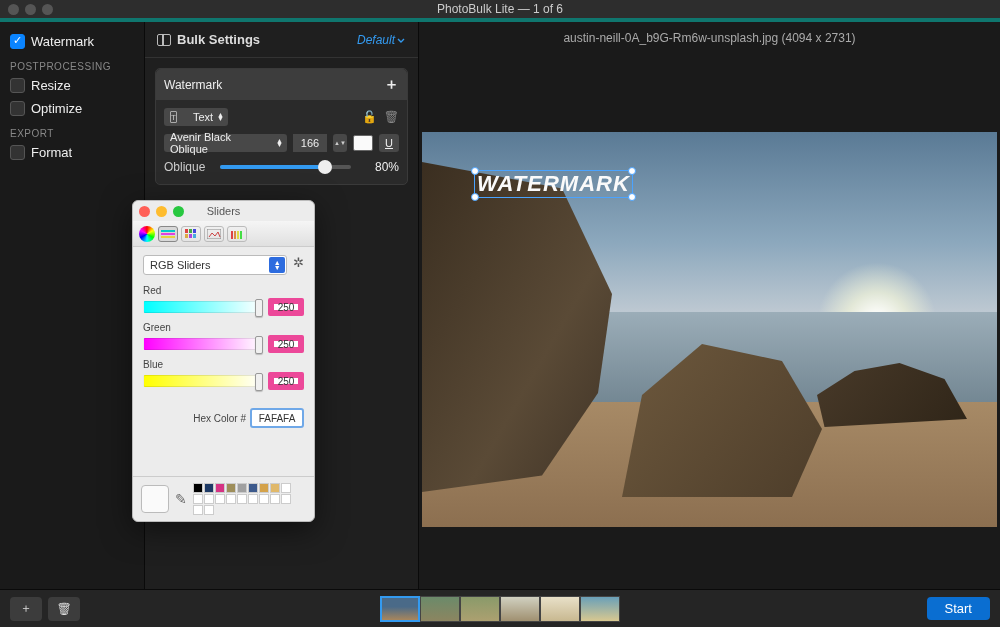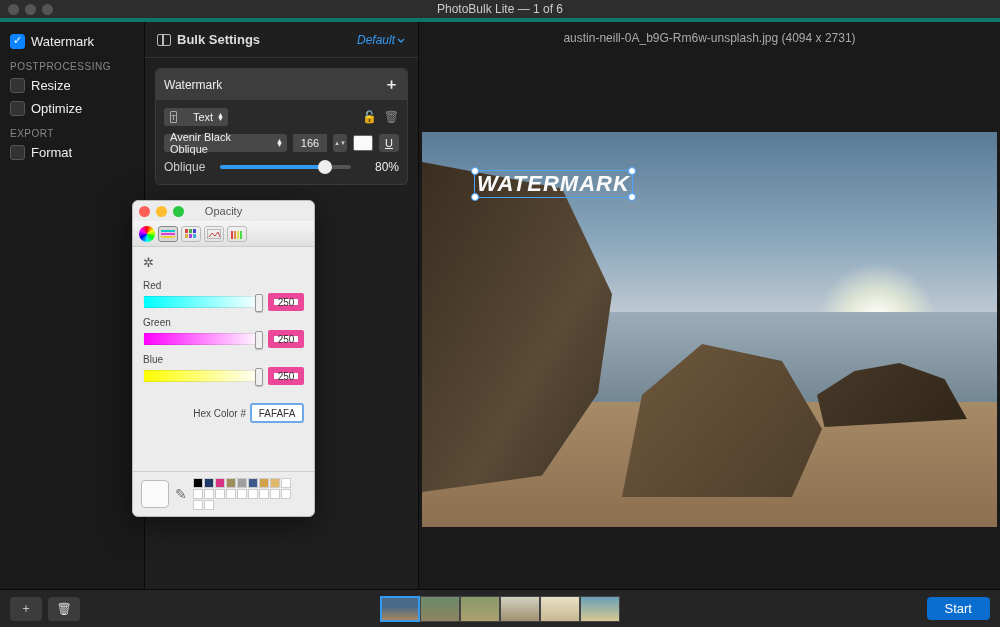--- a/index.html
+++ b/index.html
@@ -217,21 +217,21 @@
   <div class="start-btn">Start</div>
 </div>
 
 <div class="color-panel">
   <div class="cp-title">
     <div class="traffic">
       <span class="tred"></span>
         <span class="tyel"></span>
         <span class="tgrn"></span>
     </div>
-    <div class="cp-title-text">Opacity</div>
+    <div class="cp-title-text">Sliders</div>
   </div>
   <div class="cp-tabs">
     <div class="wheel"></div>
     <div class="tab active">
       <svg width="14" height="10">
           <rect x="0" y="1" width="14" height="2" fill="#00c8c8"></rect>
           <rect x="0" y="4" width="14" height="2" fill="#e040e0"></rect>
           <rect x="0" y="7" width="14" height="2" fill="#e8d040"></rect>
         </svg>
     </div>
@@ -255,20 +255,27 @@
       <svg width="14" height="10">
           <rect x="1" y="2" width="2" height="8" fill="#d44"></rect>
           <rect x="4" y="2" width="2" height="8" fill="#d84"></rect>
           <rect x="7" y="2" width="2" height="8" fill="#dd4"></rect>
           <rect x="10" y="2" width="2" height="8" fill="#4d4"></rect>
         </svg>
     </div>
   </div>
   <div class="cp-body">
     <div class="cp-select">
+      <div class="cp-sel">
+        <span>RGB Sliders</span>
+        <span class="bluebox">
+            <span>▲</span>
+            <span>▼</span>
+          </span>
+      </div>
       <span class="gear">✲</span>
     </div>
     <div class="cl-row">
       <div class="cl-label">Red</div>
       <div class="cl-slider-row">
         <div class="cl-slider grad-r">
             <div class="cl-knob"></div>
           </div>
         <div class="cl-val">250</div>
       </div>

